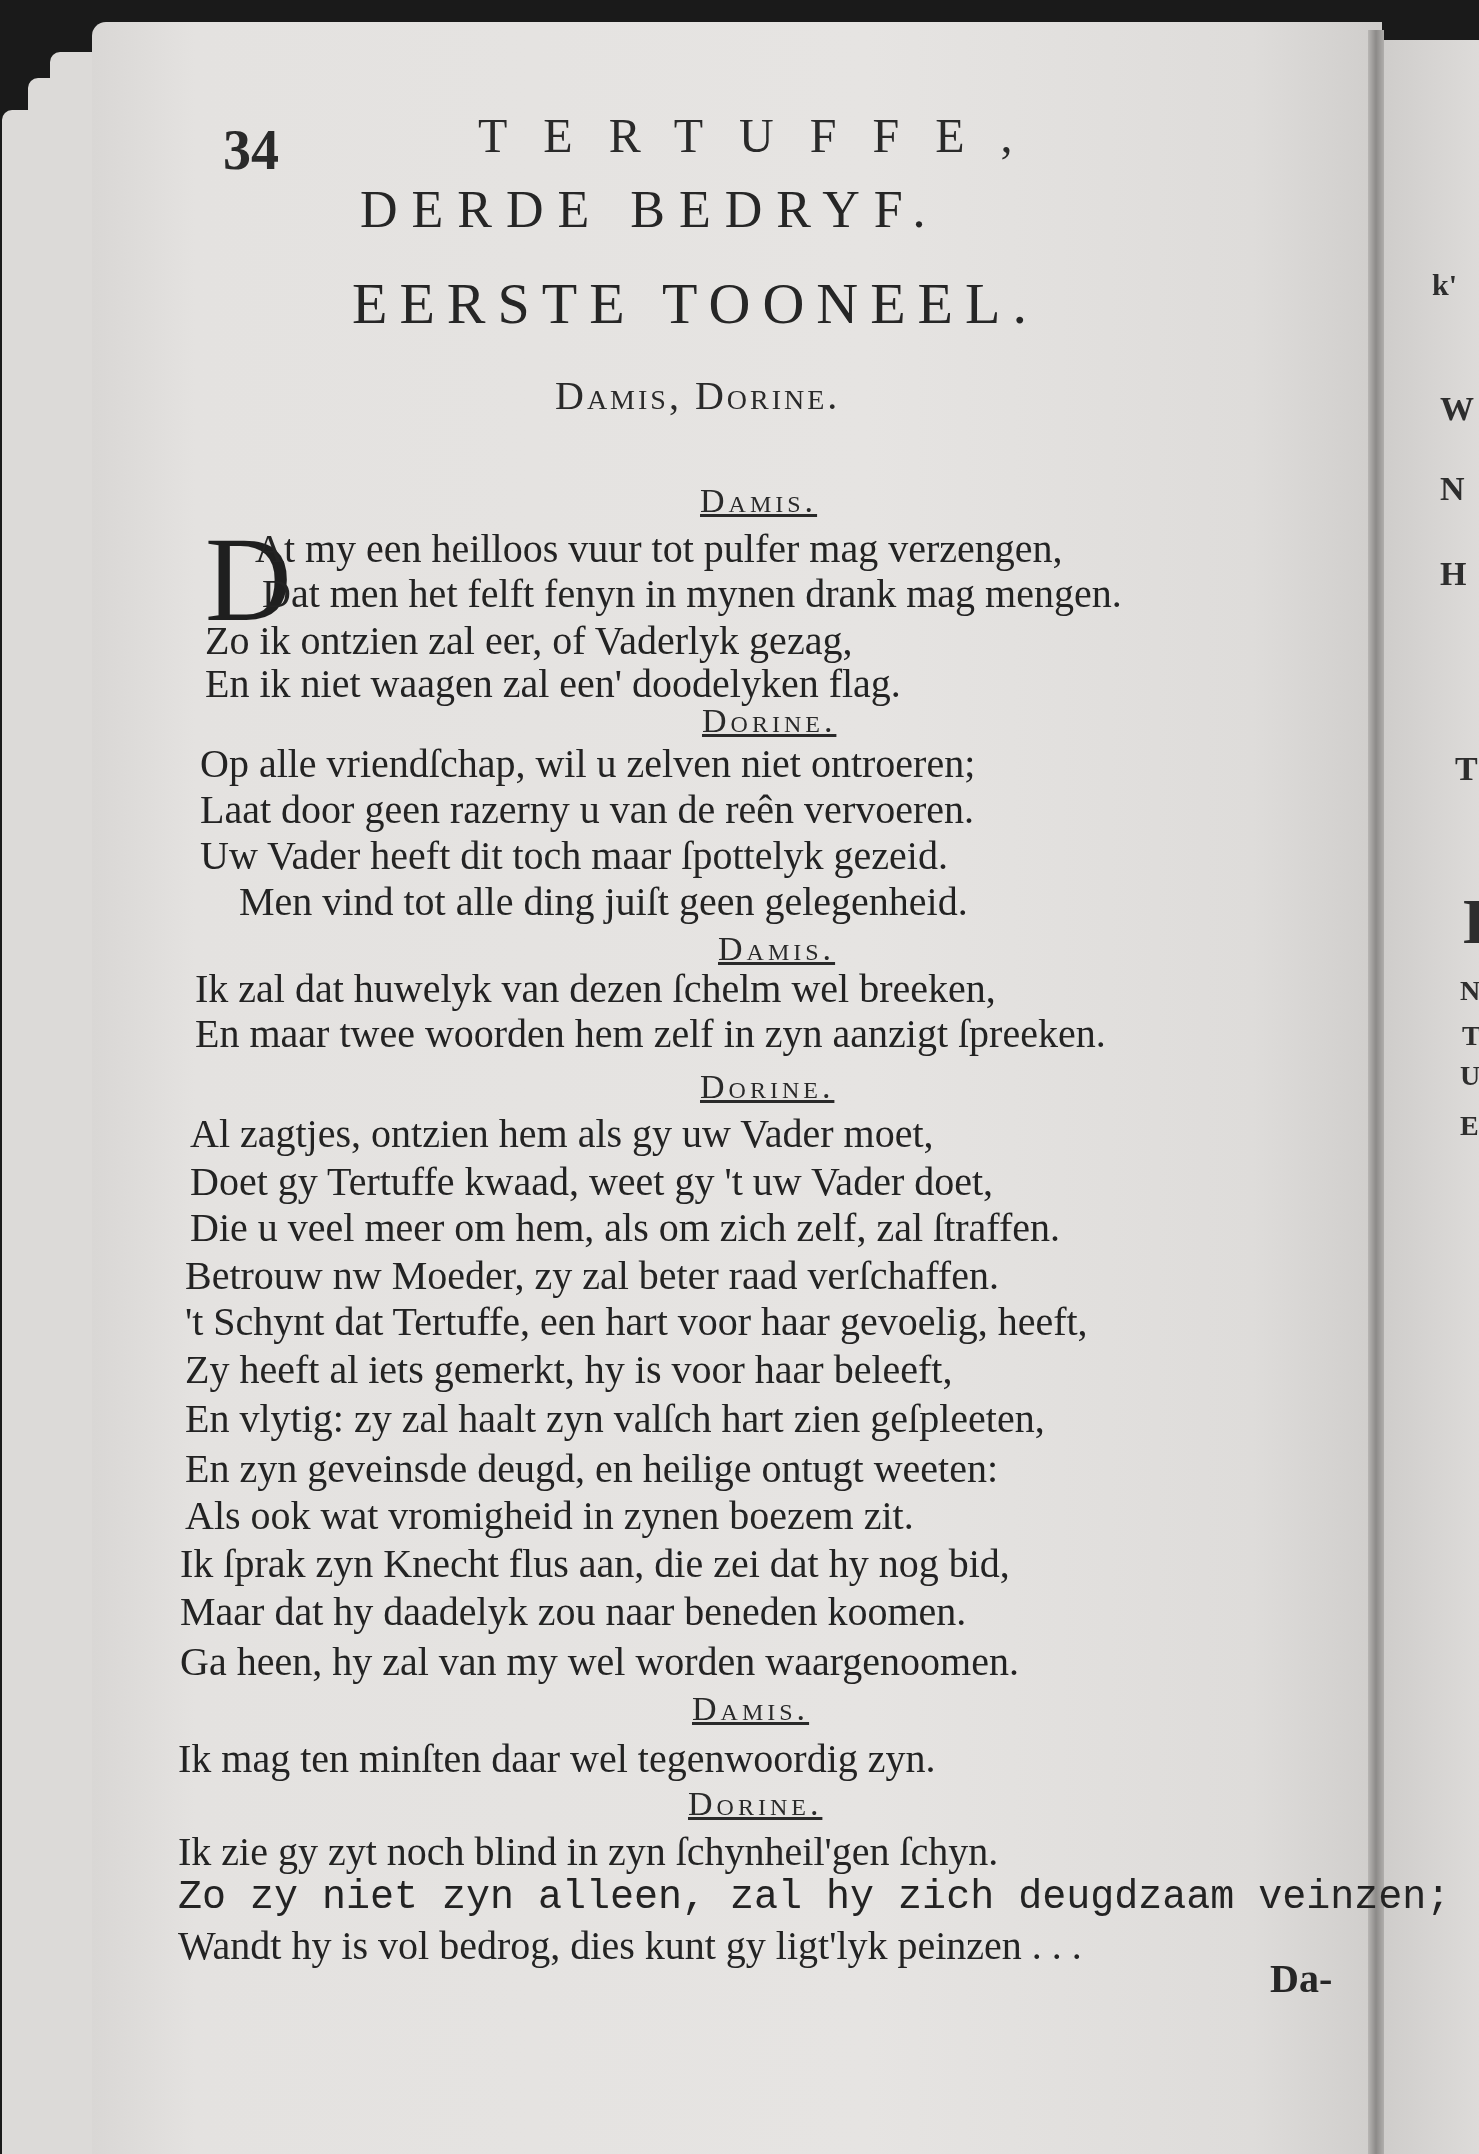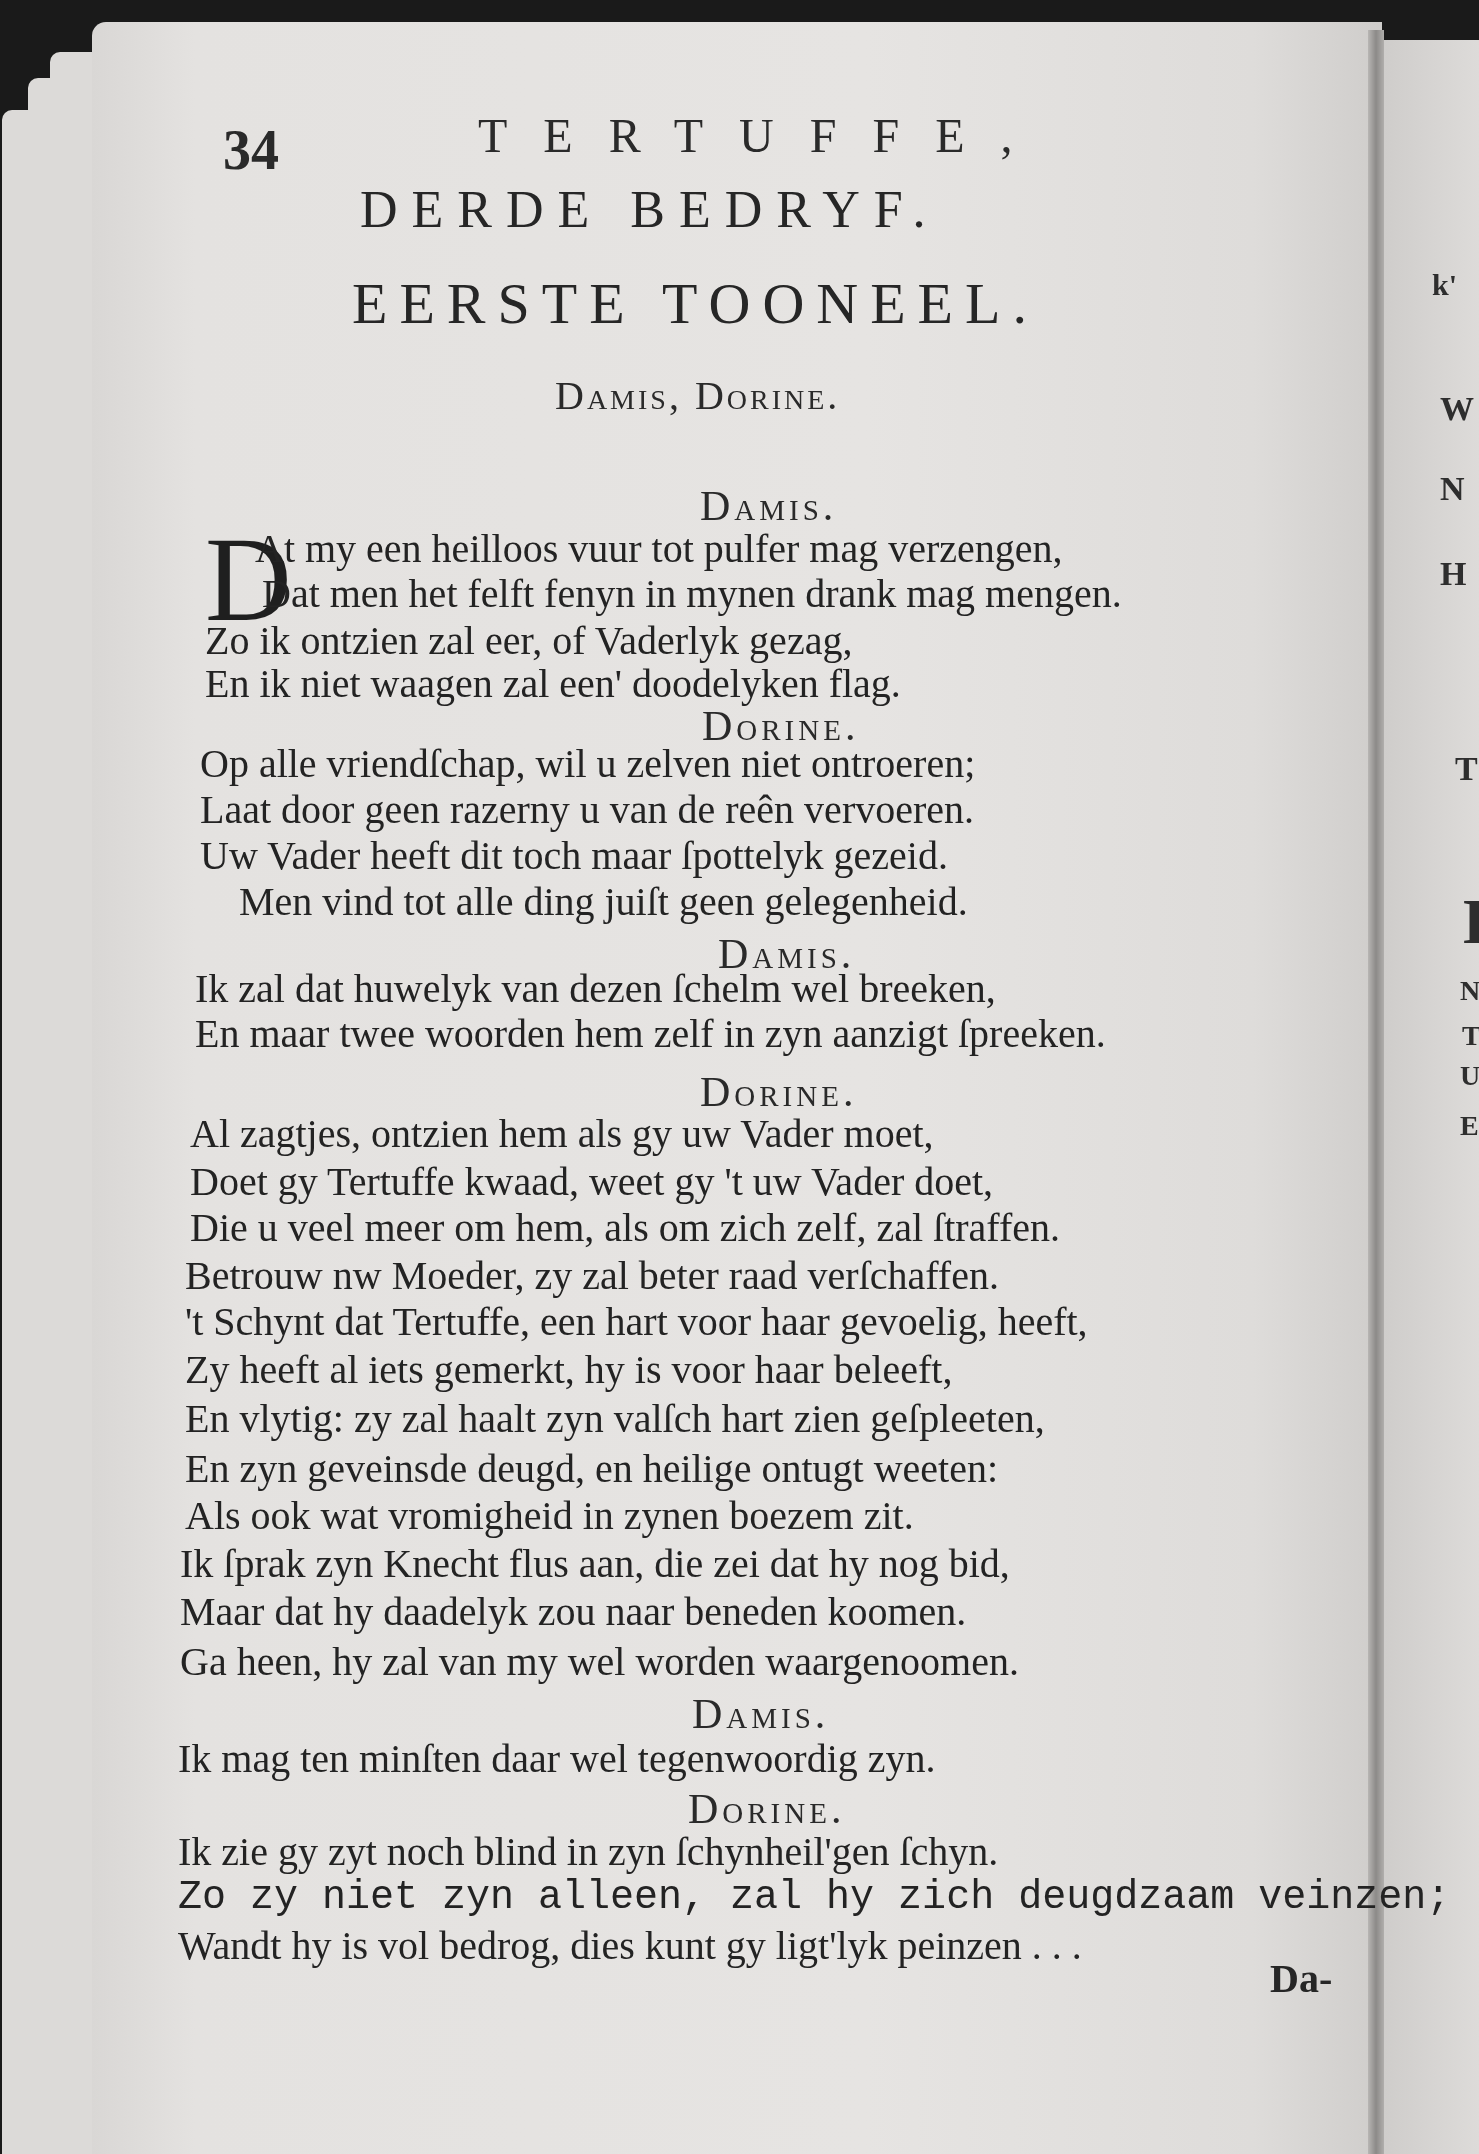--- a/index.html
+++ b/index.html
@@ -39,21 +39,21 @@
     position:absolute; left:360px; top:180px; font-size:52px; letter-spacing:14px; color:#262626;
   }
   .scene-title {
     position:absolute; left:352px; top:270px; font-size:58px; letter-spacing:12px; color:#262626;
   }
   .cast {
     position:absolute; left:555px; top:372px; font-size:40px; letter-spacing:3px; color:#2a2a2a;
     font-variant:small-caps;
   }
   .speaker {
-    position:absolute; font-size:42px; letter-spacing:4px; color:#2a2a2a; font-variant:small-caps;
+    position:absolute; font-size:34px; letter-spacing:4px; color:#2a2a2a; font-variant:small-caps;text-decoration:underline;
   }
   .line {
     position:absolute; font-size:40px; color:#232323; white-space:nowrap;
     font-family:"Liberation Serif", serif; transform-origin:left center;
   }
   .dropcap {
     position:absolute; left:205px; top:520px; font-size:120px; line-height:1; color:#1f1f1f;
   }
   .catchword {
     position:absolute; left:1270px; top:1955px; font-size:40px; font-weight:bold; color:#262626;

